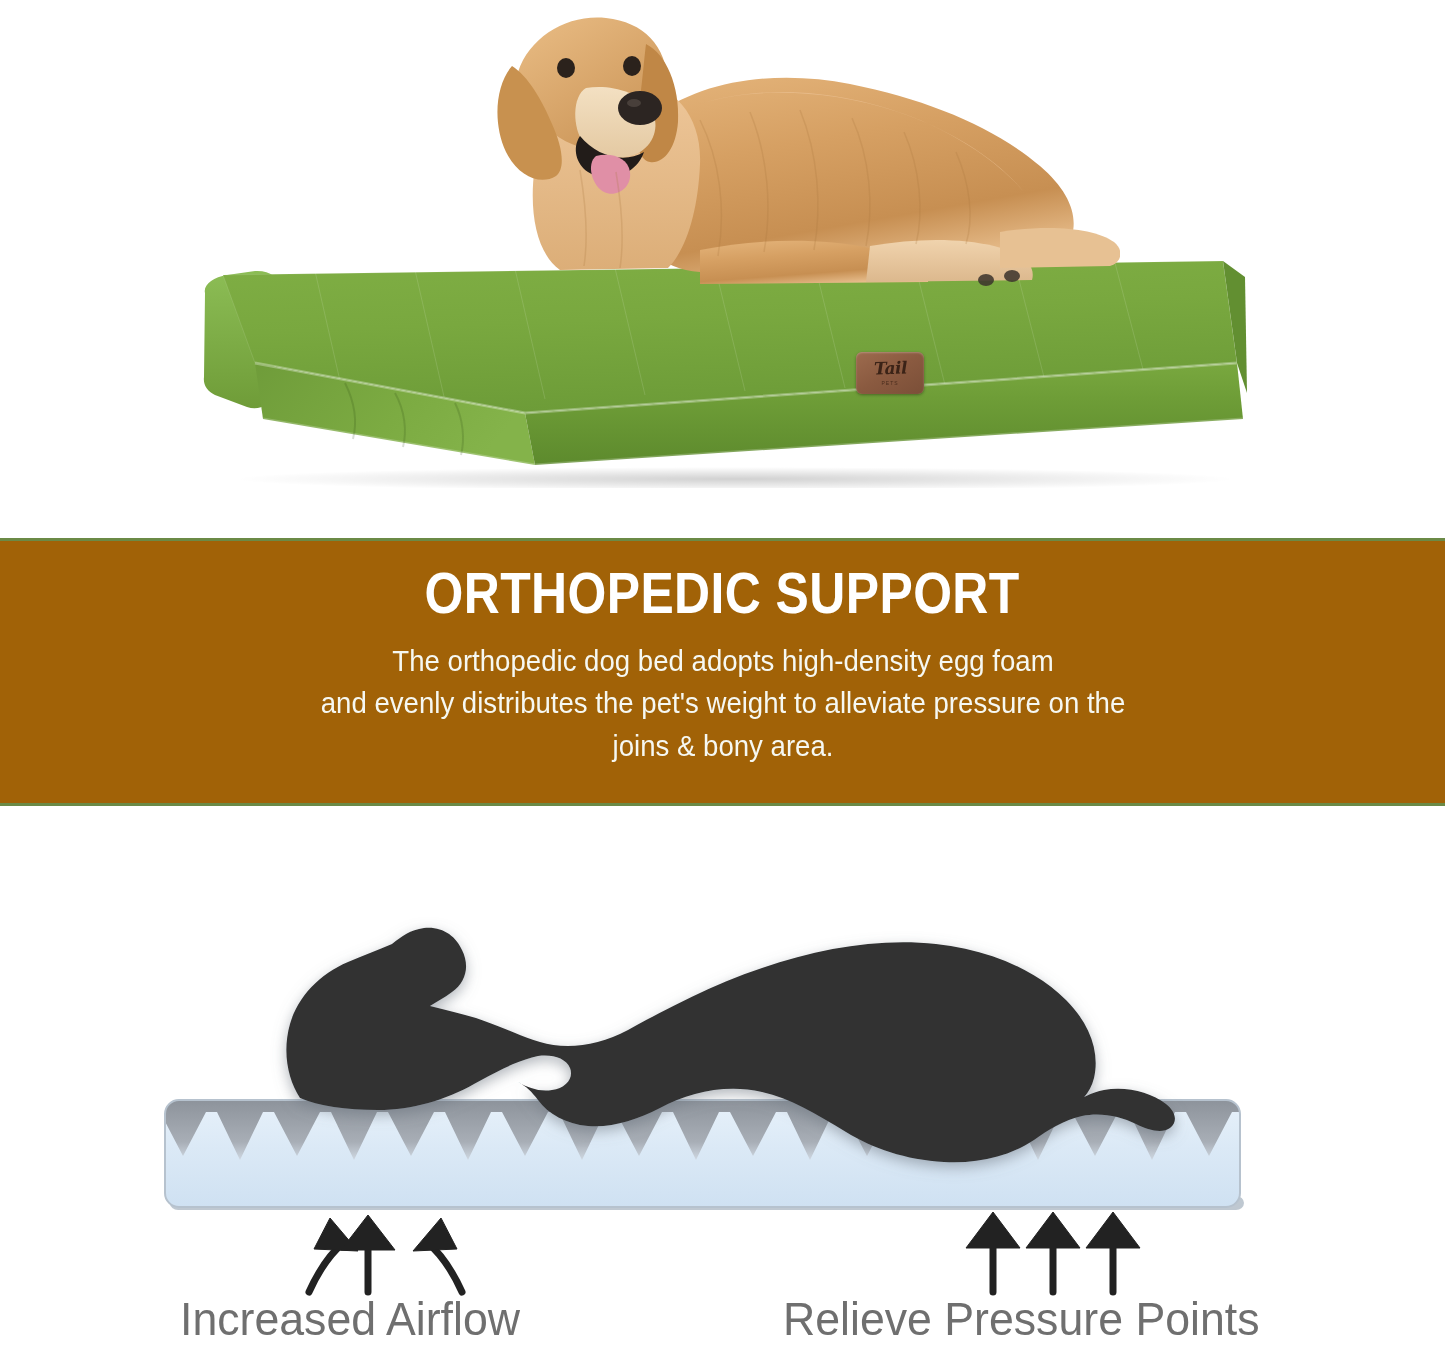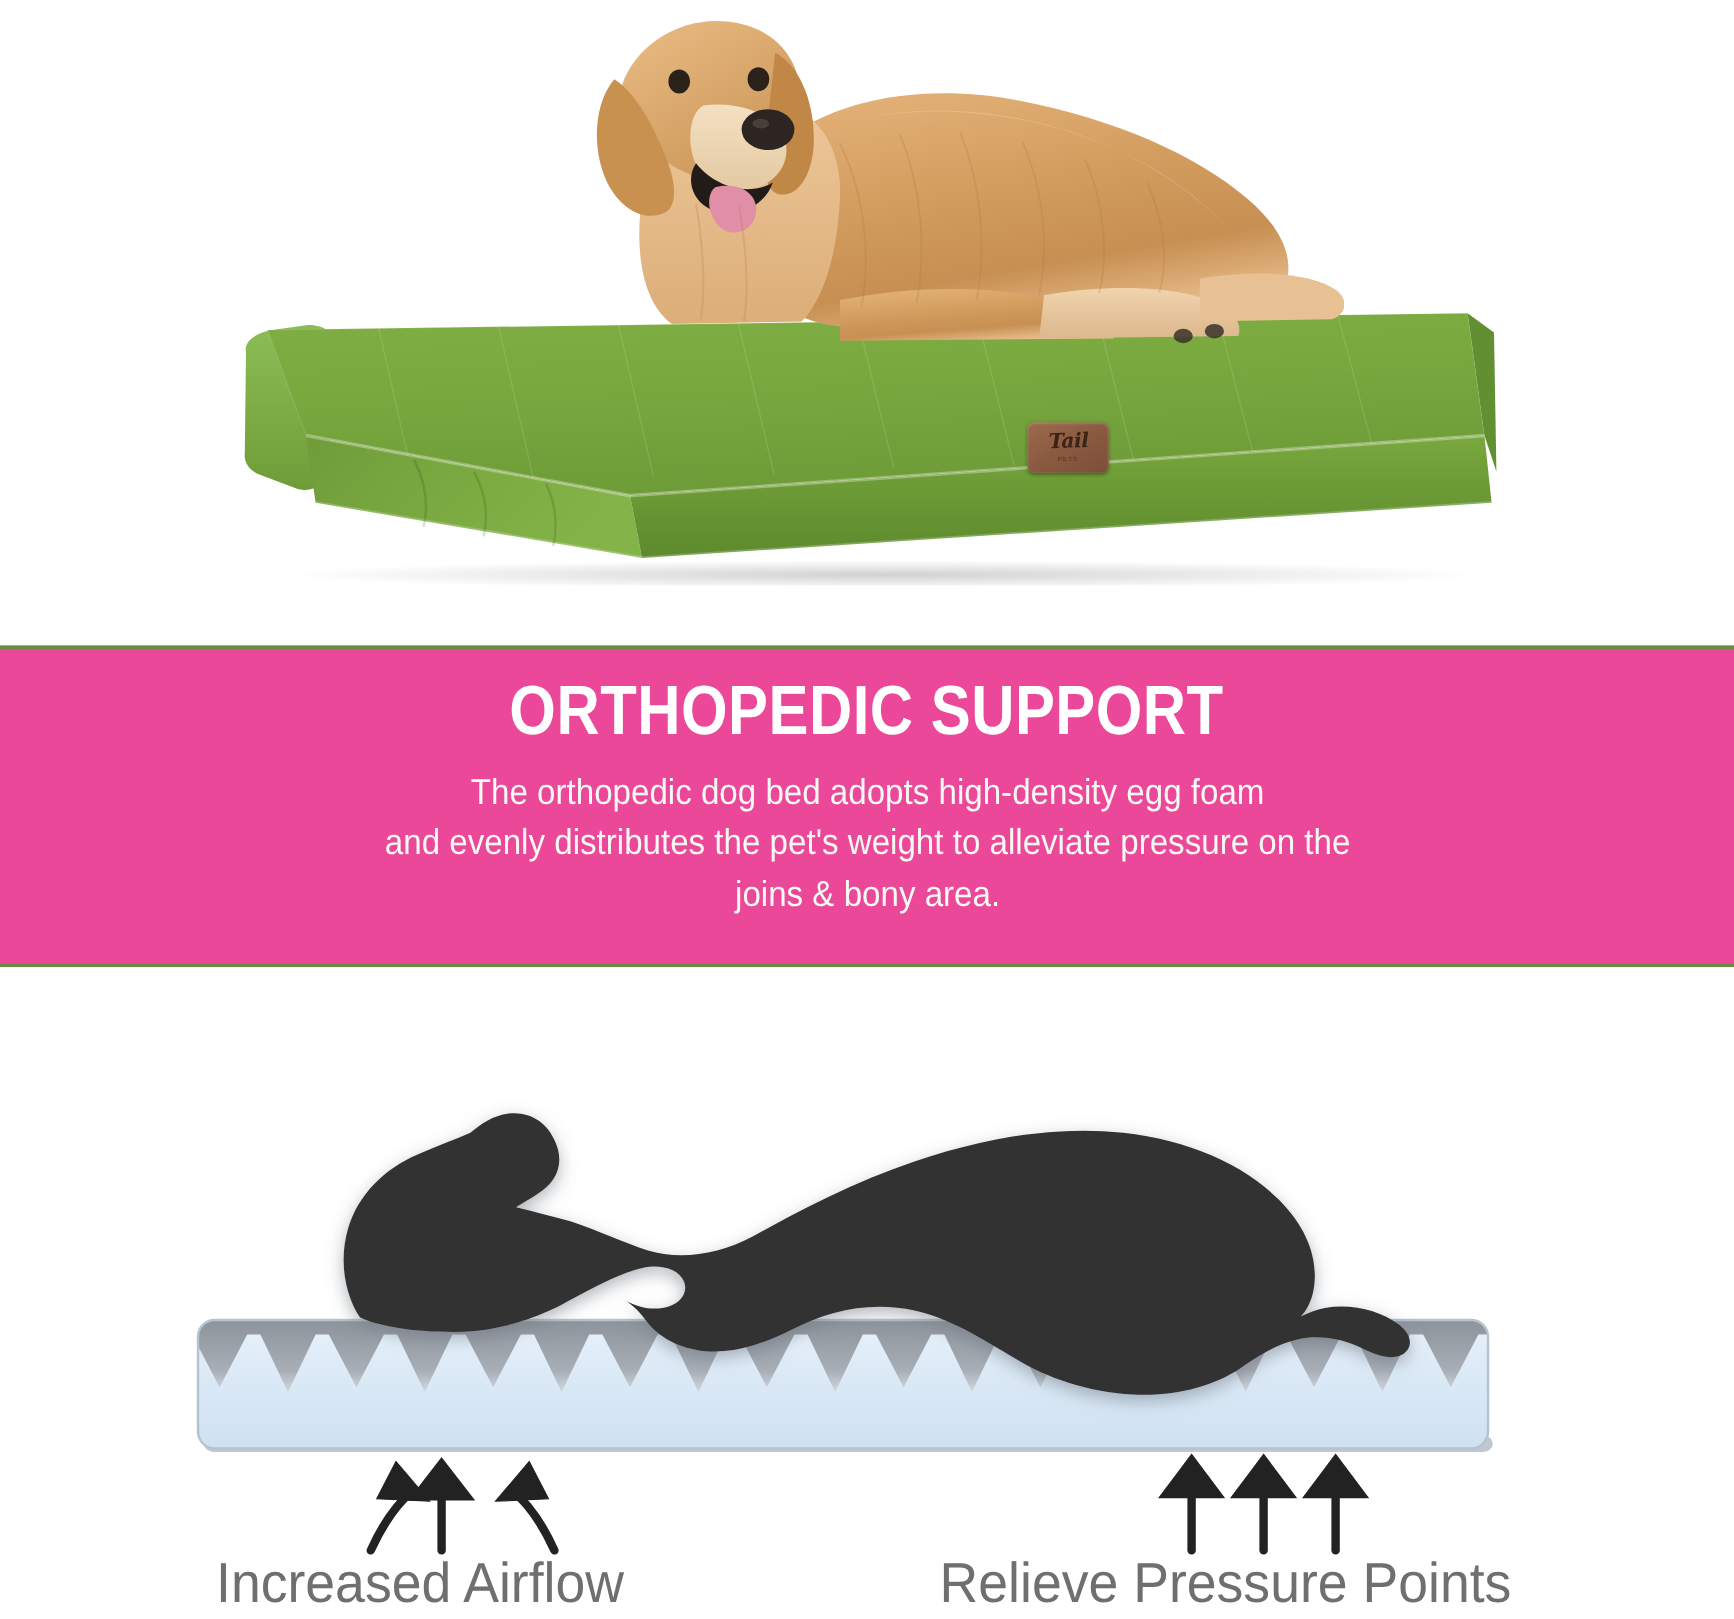--- a/index.html
+++ b/index.html
@@ -34,21 +34,21 @@
   #logo-tag .logo-sub{
     font-size:5px; color:#4a2d1e; letter-spacing:1px; margin-top:3px; text-transform:uppercase;
   }
 
   
   #dog-photo{ position:absolute; left:400px; top:0px; width:720px; height:330px; }
 
   
   #green-band{
     position:absolute; left:0; top:538px; width:1445px; height:268px;
-    background:#ec4899;
+    background:#a16207;
     border-top:3px solid #6b8a46;
     border-bottom:3px solid #6b8a46;
     display:flex; flex-direction:column; align-items:center;
   }
   #band-title{
     margin-top:22px;
     font-family:"Liberation Sans Narrow","Liberation Sans", sans-serif;
     font-weight:bold; font-size:58px; line-height:1.05;
     color:#ffffff; letter-spacing:.5px;
     transform:scaleX(.86); transform-origin:center;

